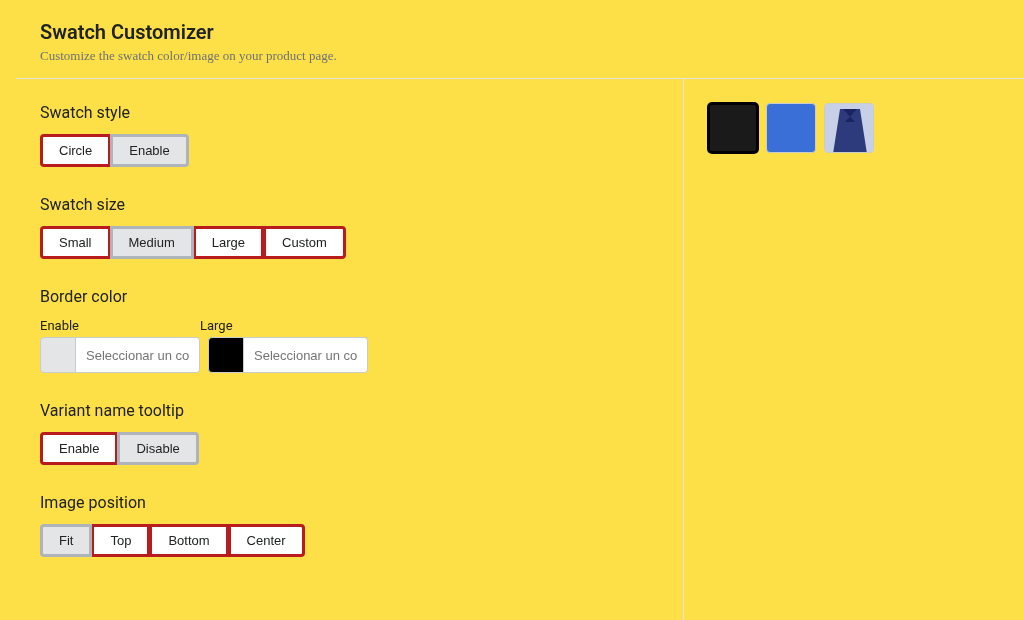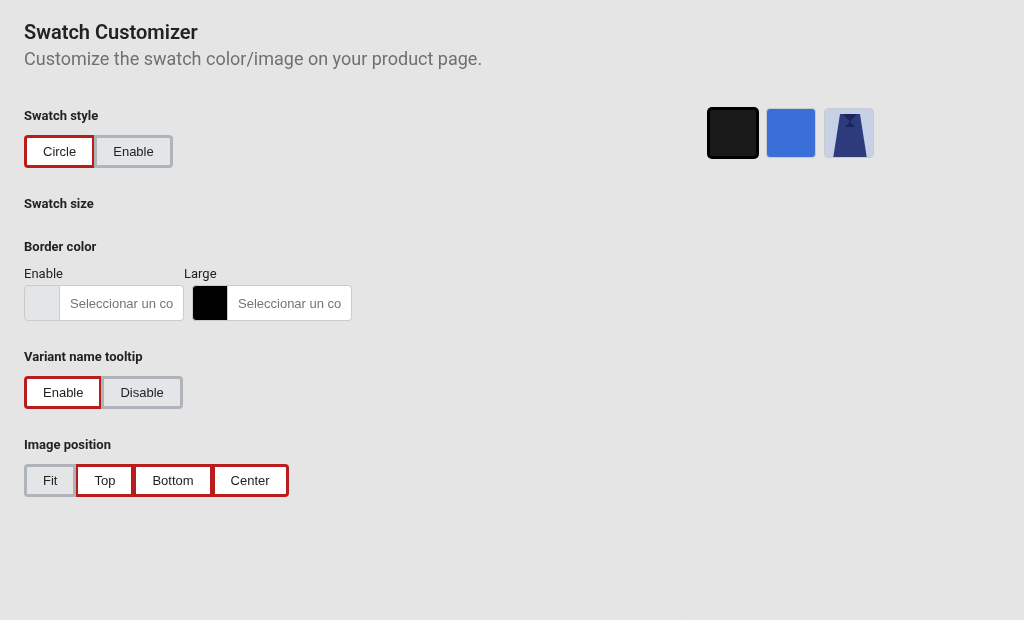--- a/index.html
+++ b/index.html
@@ -3,59 +3,61 @@
   <meta charset="utf-8">
   <style>
     * { box-sizing: border-box; margin: 0; padding: 0; }
     body {
       font-family: -apple-system, BlinkMacSystemFont, 'Segoe UI', Roboto, sans-serif;
       background: #f6f6f7;
       color: #202223;
       font-size: 14px;
     }
     .page-wrapper {
-      background: #e5e5e5;
+      background: #fde047;
       min-height: 620px;
       max-width: 1024px;
       margin: 0 auto;
       display: flex;
       flex-direction: column;
+      padding-left: 16px;
     }
     .page-header {
       padding: 20px 24px 14px 24px;
       border-bottom: 1px solid #e1e3e5;
     }
     .page-title {
       font-size: 20px;
       font-weight: 600;
       margin-bottom: 4px;
     }
     .page-subtitle {
       color: #6d7175;
-      font-size: 18px;
+      font-size: 13px;
+      font-family: Liberation Serif, serif;
     }
     .content-area {
       display: flex;
       flex: 1;
     }
     .main-panel {
       flex: 1;
       padding: 24px;
       border-right: 1px solid #e1e3e5;
     }
     .preview-panel {
       width: 340px;
       padding: 24px;
     }
     .section {
       margin-bottom: 28px;
     }
     .section-title {
-      font-size: 13px;
-      font-weight: 700;
+      font-size: 16px;
+      font-weight: 400;
       margin-bottom: 12px;
     }
     .button-group {
       display: flex;
       flex-wrap: wrap;
       gap: 0;
     }
     .btn-option {
       padding: 6px 16px;
       border: 3px solid #b91c1c;
@@ -176,20 +178,26 @@
       <div class="section">
         <div class="section-title">Swatch style</div>
         <div class="button-group">
           <button class="btn-option">Circle</button>
           <button class="btn-option active">Enable</button>
         </div>
       </div>
 
       <div class="section">
         <div class="section-title">Swatch size</div>
+        <div class="button-group">
+          <button class="btn-option">Small</button>
+          <button class="btn-option active">Medium</button>
+          <button class="btn-option">Large</button>
+          <button class="btn-option">Custom</button>
+        </div>
       </div>
 
       <div class="section border-color-section">
         <div class="section-title">Border color</div>
         <div class="sub-labels">
           <span class="sub-label">Enable</span>
           <span class="sub-label">Large</span>
         </div>
         <div class="color-pickers-container">
 

